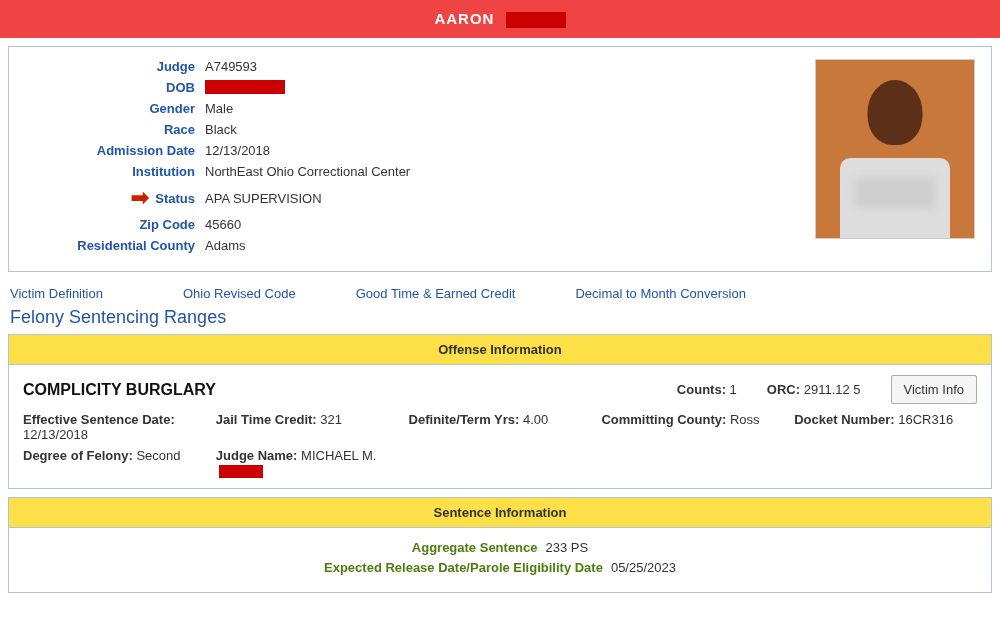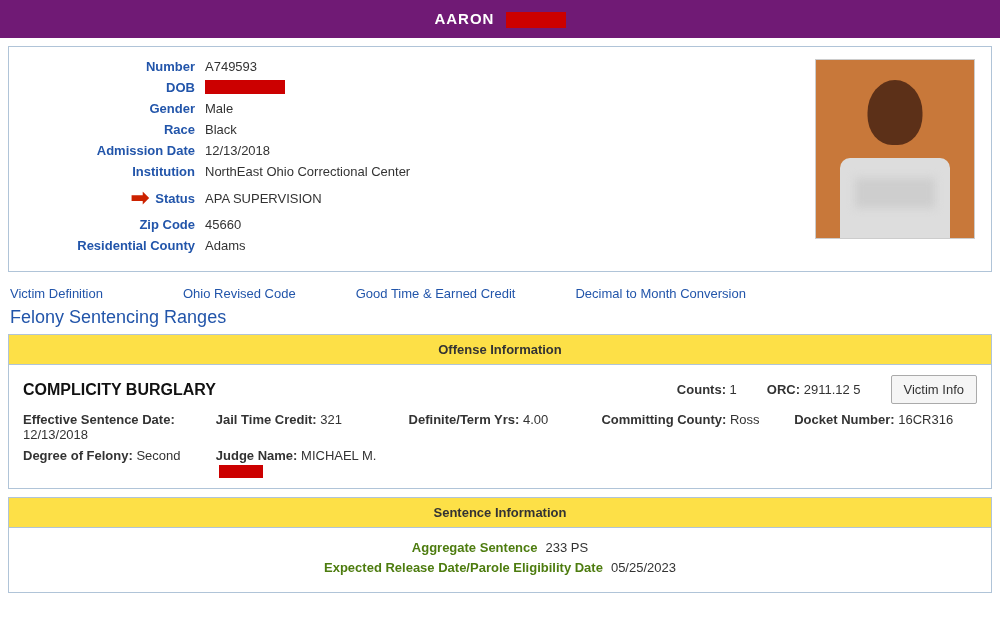--- a/index.html
+++ b/index.html
@@ -1,19 +1,19 @@
 <!DOCTYPE html>
 <html><head>
   <meta charset="utf-8">
   <style>
     * { box-sizing: border-box; margin: 0; padding: 0; }
     body { font-family: Arial, sans-serif; font-size: 13px; background: #fff; color: #333; width: 1000px; }
 
     .header-bar {
-      background: #701a75;
+      background: #ef4444;
       color: white;
       text-align: center;
       padding: 10px;
       font-size: 15px;
       font-weight: bold;
       letter-spacing: 1px;
     }
     .header-bar span.redacted {
       background: #cc0000;
       color: #cc0000;
@@ -229,21 +229,21 @@
 
 <div class="header-bar">
   <span>AARON</span>
   <span class="redacted"></span>
 </div>
 
 <div class="info-section">
   <div class="info-left">
 
     <div class="info-row">
-      <span class="info-label">Number</span>
+      <span class="info-label">Judge</span>
       <span class="info-value">A749593</span>
     </div>
 
     <div class="info-row">
       <span class="info-label">DOB</span>
       <span class="dob-redacted"></span>
     </div>
 
     <div class="info-row">
       <span class="info-label">Gender</span>

